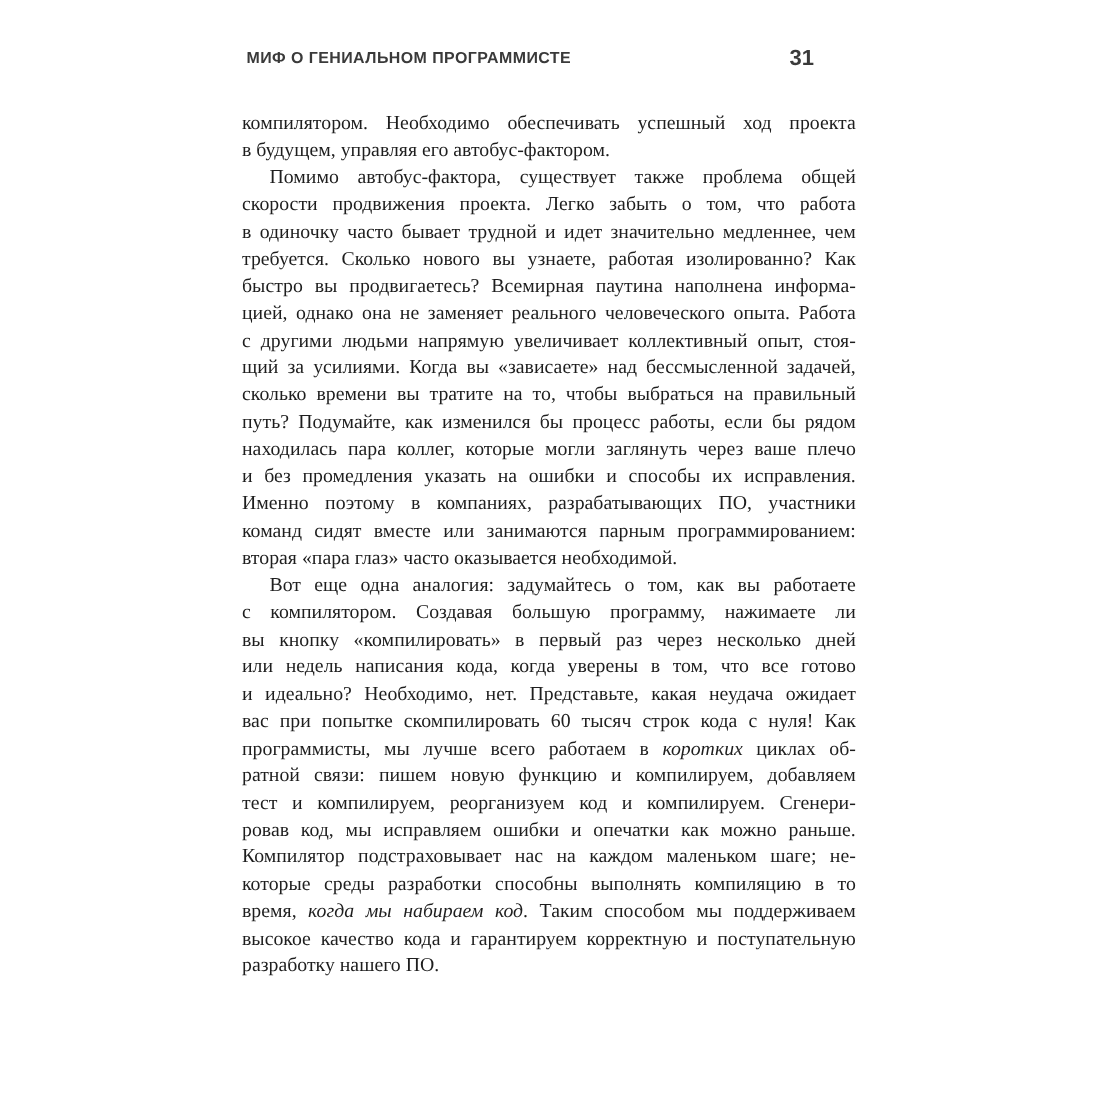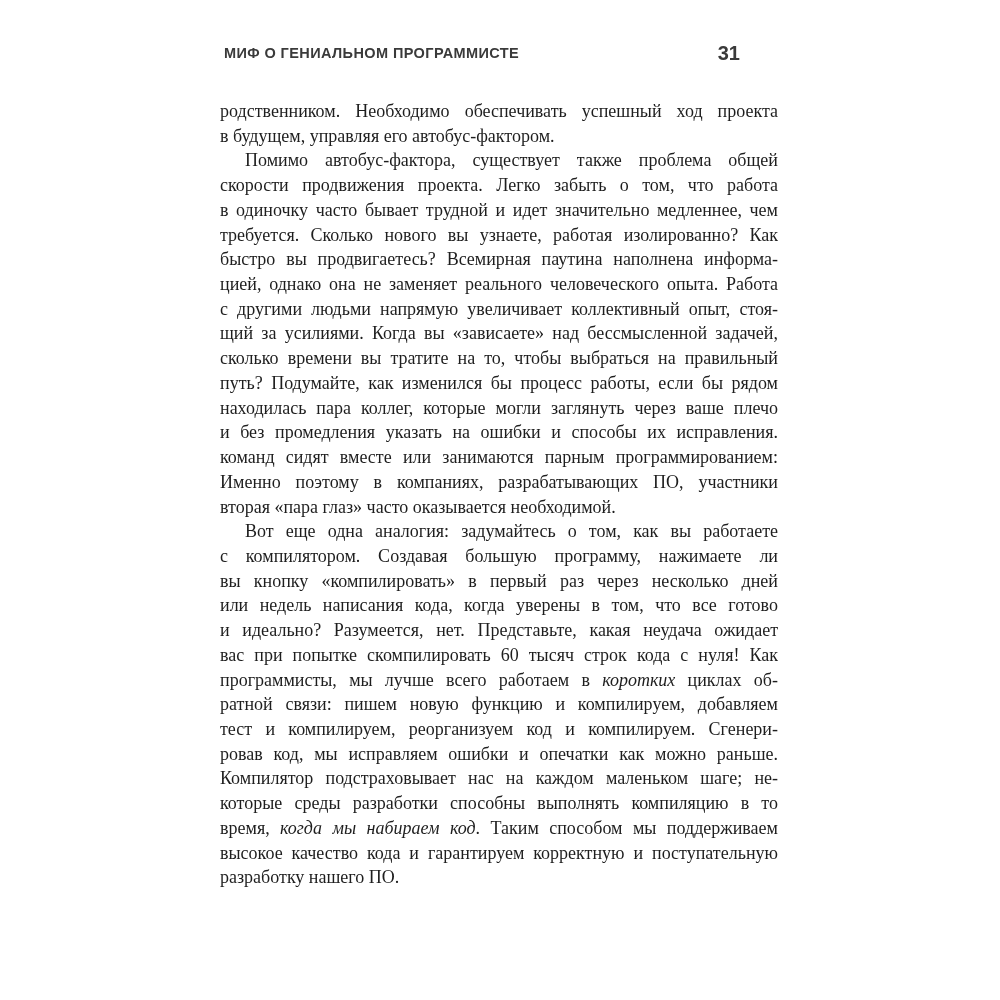--- a/index.html
+++ b/index.html
@@ -67,46 +67,46 @@
 <body>
 
 <div class="page">
   <header class="running-header">
     <span class="running-title">МИФ О ГЕНИАЛЬНОМ ПРОГРАММИСТЕ</span>
     <span class="page-number">31</span>
   </header>
 
   <main class="body-text" id="body-text">
       <div class="paragraph">
-        <div class="line"><span>родственником. Необходимо обеспечивать успешный ход проекта</span></div>
+        <div class="line"><span>компилятором. Необходимо обеспечивать успешный ход проекта</span></div>
         <div class="line last"><span>в будущем, управляя его автобус-фактором.</span></div>
       </div>
       <div class="paragraph">
         <div class="line indent"><span>Помимо автобус-фактора, существует также проблема общей</span></div>
         <div class="line"><span>скорости продвижения проекта. Легко забыть о том, что работа</span></div>
         <div class="line"><span>в одиночку часто бывает трудной и идет значительно медленнее, чем</span></div>
         <div class="line"><span>требуется. Сколько нового вы узнаете, работая изолированно? Как</span></div>
         <div class="line"><span>быстро вы продвигаетесь? Всемирная паутина наполнена информа-</span></div>
         <div class="line"><span>цией, однако она не заменяет реального человеческого опыта. Работа</span></div>
         <div class="line"><span>с другими людьми напрямую увеличивает коллективный опыт, стоя-</span></div>
         <div class="line"><span>щий за усилиями. Когда вы «зависаете» над бессмысленной задачей,</span></div>
         <div class="line"><span>сколько времени вы тратите на то, чтобы выбраться на правильный</span></div>
         <div class="line"><span>путь? Подумайте, как изменился бы процесс работы, если бы рядом</span></div>
         <div class="line"><span>находилась пара коллег, которые могли заглянуть через ваше плечо</span></div>
         <div class="line"><span>и без промедления указать на ошибки и способы их исправления.</span></div>
+        <div class="line"><span>Именно поэтому в компаниях, разрабатывающих ПО, участники</span></div>
         <div class="line"><span>команд сидят вместе или занимаются парным программированием:</span></div>
-        <div class="line"><span>Именно поэтому в компаниях, разрабатывающих ПО, участники</span></div>
         <div class="line last"><span>вторая «пара глаз» часто оказывается необходимой.</span></div>
       </div>
       <div class="paragraph">
         <div class="line indent"><span>Вот еще одна аналогия: задумайтесь о том, как вы работаете</span></div>
         <div class="line"><span>с компилятором. Создавая большую программу, нажимаете ли</span></div>
         <div class="line"><span>вы кнопку «компилировать» в первый раз через несколько дней</span></div>
         <div class="line"><span>или недель написания кода, когда уверены в том, что все готово</span></div>
-        <div class="line"><span>и идеально? Разумеется, нет. Представьте, какая неудача ожидает</span></div>
+        <div class="line"><span>и идеально? Необходимо, нет. Представьте, какая неудача ожидает</span></div>
         <div class="line"><span>вас при попытке скомпилировать 60 тысяч строк кода с нуля! Как</span></div>
         <div class="line"><span>программисты, мы лучше всего работаем в </span><span class="it">коротких</span><span> циклах об-</span></div>
         <div class="line"><span>ратной связи: пишем новую функцию и компилируем, добавляем</span></div>
         <div class="line"><span>тест и компилируем, реорганизуем код и компилируем. Сгенери-</span></div>
         <div class="line"><span>ровав код, мы исправляем ошибки и опечатки как можно раньше.</span></div>
         <div class="line"><span>Компилятор подстраховывает нас на каждом маленьком шаге; не-</span></div>
         <div class="line"><span>которые среды разработки способны выполнять компиляцию в то</span></div>
         <div class="line"><span>время, </span><span class="it">когда мы набираем код</span><span>. Таким способом мы поддерживаем</span></div>
         <div class="line"><span>высокое качество кода и гарантируем корректную и поступательную</span></div>
         <div class="line last"><span>разработку нашего ПО.</span></div>

